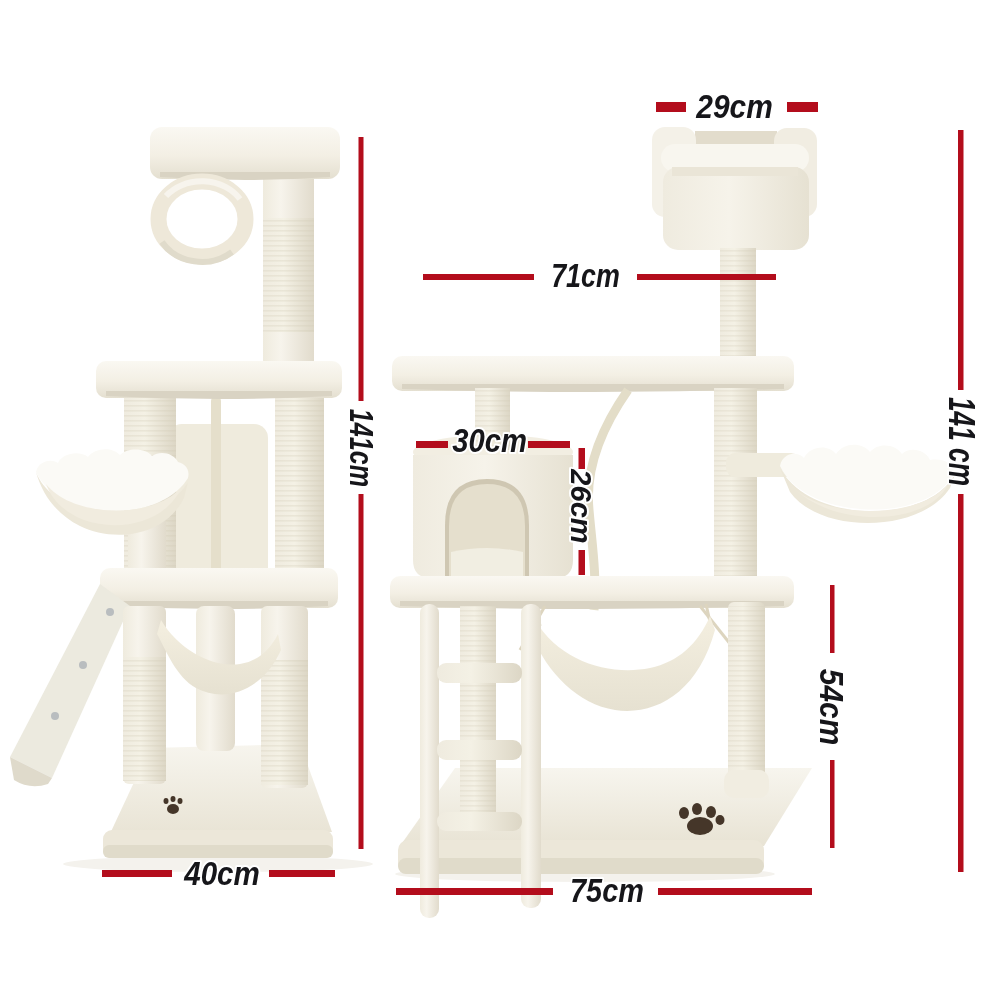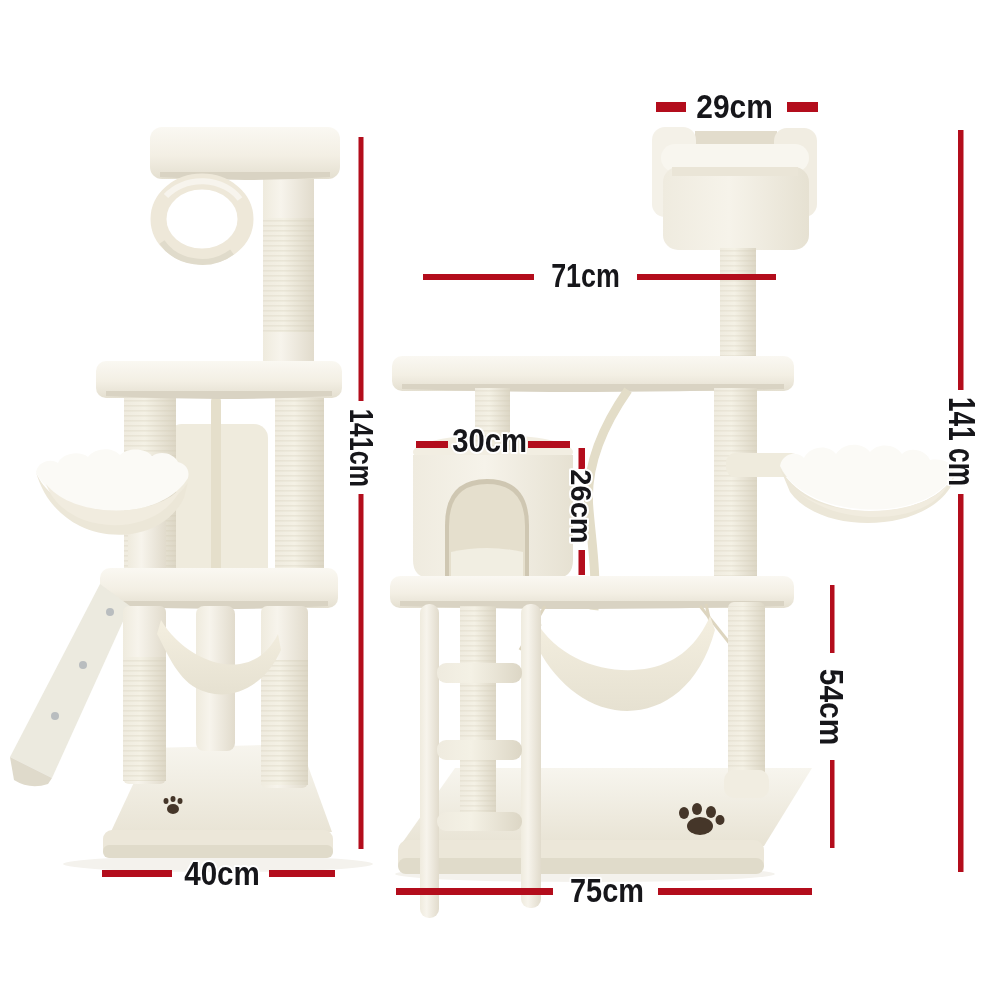--- a/index.html
+++ b/index.html
@@ -1,16 +1,16 @@
 <!DOCTYPE html>
 <html><head>
 <meta charset="utf-8">
 <style>
   html,body{margin:0;padding:0;background:#ffffff;}
-  #page{width:1000px;height:1000px;position:relative;background:#ffffff;overflow:hidden;}
+  #page{width:1000px;height:1000px;position:relative;background:#ffffff;overflow:hidden;font-style:italic;}
   svg{display:block;}
   text{font-family:"Liberation Sans",sans-serif;font-weight:bold;fill:#16161a;
        paint-order:stroke;stroke:#ffffff;stroke-width:4px;stroke-linejoin:round;}
 </style>
 </head>
 <body>
 <div id="page">
 <svg width="1000" height="1000" viewBox="0 0 1000 1000">
 <defs>
   <linearGradient id="gPlat" x1="0" y1="0" x2="0" y2="1">

